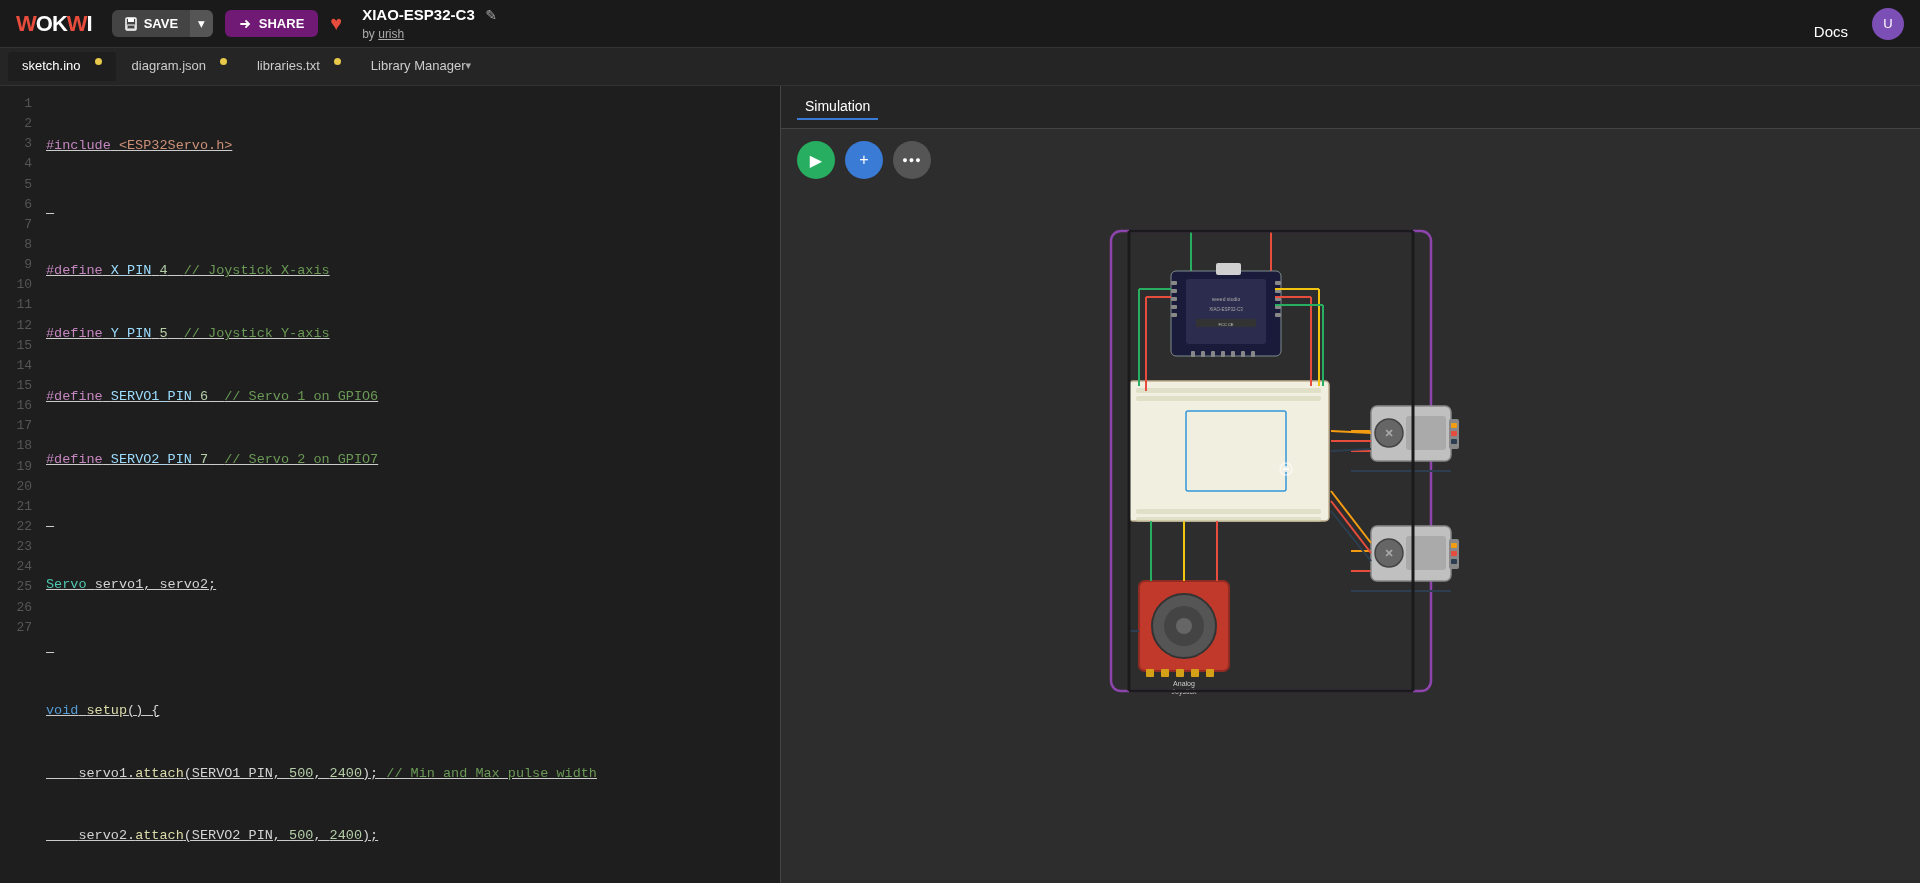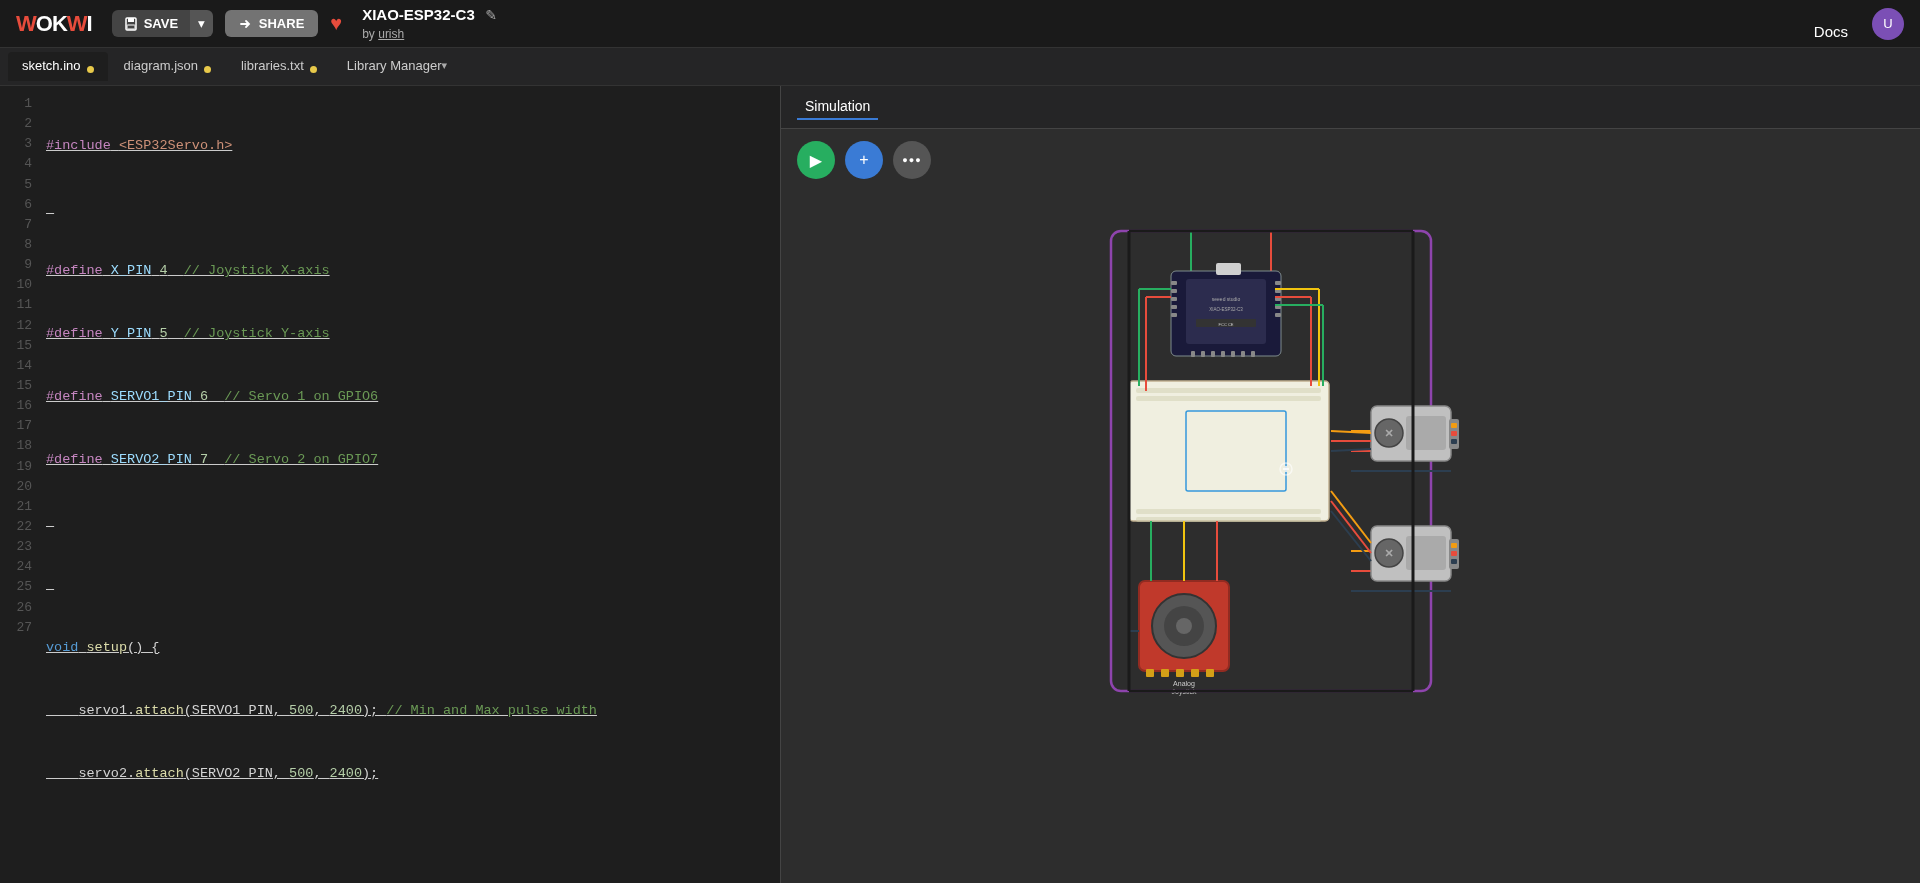--- a/index.html
+++ b/index.html
@@ -13,40 +13,40 @@
     #logo { color: #fff; font-weight: 900; font-size: 22px; letter-spacing: -1px; margin-right: 8px; }
     #logo span { color: #e74c3c; }
     .save-btn {
       display: flex; align-items: center; background: #444; border: none; border-radius: 6px 0 0 6px;
       color: #fff; font-size: 13px; font-weight: 600; padding: 6px 12px; cursor: pointer; gap: 6px;
     }
     .save-arrow {
       background: #555; border: none; border-radius: 0 6px 6px 0; color: #fff; padding: 6px 8px; cursor: pointer;
     }
     .share-btn {
-      display: flex; align-items: center; background: #737373; border: none; border-radius: 6px;
+      display: flex; align-items: center; background: #701a75; border: none; border-radius: 6px;
       color: #fff; font-size: 13px; font-weight: 600; padding: 6px 14px; cursor: pointer; gap: 6px;
     }
     .heart-btn { background: none; border: none; cursor: pointer; font-size: 20px; color: #e74c3c; }
     .project-info { margin-left: 8px; }
     .project-name { color: #fff; font-size: 15px; font-weight: 600; }
     .project-author { font-size: 12px; color: #aaa; }
     .edit-icon { color: #aaa; font-size: 14px; cursor: pointer; margin-left: 6px; }
     .topbar-right { margin-left: auto; display: flex; align-items: flex-end; gap: 24px; }
     .docs-link { color: #fff; font-size: 15px; font-weight: 500; text-decoration: none; cursor: pointer; }
     .avatar { width: 32px; height: 32px; border-radius: 50%; background: #7b4fb5; display: flex; align-items: center; justify-content: center; font-size: 13px; color: #fff; cursor: pointer; }
 
     
     #tabs {
       display: flex; align-items: center; background: #252526; height: 38px;
       padding: 0 8px; border-bottom: 1px solid #333; gap: 2px;
     }
     .tab {
-      display: flex; align-items: flex-end; padding: 6px 14px; font-size: 13px; color: #ccc;
-      cursor: pointer; border-radius: 4px 4px 0 0; gap: 6px; position: relative;
+      display: flex; align-items: flex-start; padding: 6px 14px; font-size: 13px; color: #ccc;
+      cursor: pointer; border-radius: 4px 4px 0 0; gap: 14px; position: relative;
       border-bottom: 2px solid transparent;
     }
     .tab.active { background: #1e1e1e; color: #fff; border-bottom: 2px solid #1e1e1e; }
     .tab-dot { width: 7px; height: 7px; border-radius: 50%; background: #e8c94a; display: inline-block; }
 
     
     #main { display: flex; height: calc(883px - 86px); }
 
     
     #editor-panel { flex: 0 0 780px; background: #1e1e1e; overflow: hidden; display: flex; flex-direction: column; }
@@ -178,20 +178,21 @@
           <div class="line-num">27</div>
         </div>
         <div class="code-content">
           <div class="code-line"><span class="pp">#include</span> <span class="str">&lt;ESP32Servo.h&gt;</span></div>
           <div class="code-line">&nbsp;</div>
           <div class="code-line"><span class="pp">#define</span> <span class="inc">X_PIN</span> <span class="num">4</span>  <span class="cm">// Joystick X-axis</span></div>
           <div class="code-line"><span class="pp">#define</span> <span class="inc">Y_PIN</span> <span class="num">5</span>  <span class="cm">// Joystick Y-axis</span></div>
           <div class="code-line"><span class="pp">#define</span> <span class="inc">SERVO1_PIN</span> <span class="num">6</span>  <span class="cm">// Servo 1 on GPIO6</span></div>
           <div class="code-line"><span class="pp">#define</span> <span class="inc">SERVO2_PIN</span> <span class="num">7</span>  <span class="cm">// Servo 2 on GPIO7</span></div>
           <div class="code-line">&nbsp;</div>
+          <div class="code-line"><span class="type">Servo</span> <span class="plain">servo1, servo2;</span></div>
           <div class="code-line">&nbsp;</div>
           <div class="code-line"><span class="kw">void</span> <span class="fn">setup</span><span class="plain">() {</span></div>
           <div class="code-line">&nbsp;&nbsp;&nbsp;&nbsp;<span class="plain">servo1.</span><span class="fn">attach</span><span class="plain">(SERVO1_PIN, </span><span class="num">500</span><span class="plain">, </span><span class="num">2400</span><span class="plain">); </span><span class="cm">// Min and Max pulse width</span></div>
           <div class="code-line">&nbsp;&nbsp;&nbsp;&nbsp;<span class="plain">servo2.</span><span class="fn">attach</span><span class="plain">(SERVO2_PIN, </span><span class="num">500</span><span class="plain">, </span><span class="num">2400</span><span class="plain">);</span></div>
           
           
           
           
           
           

